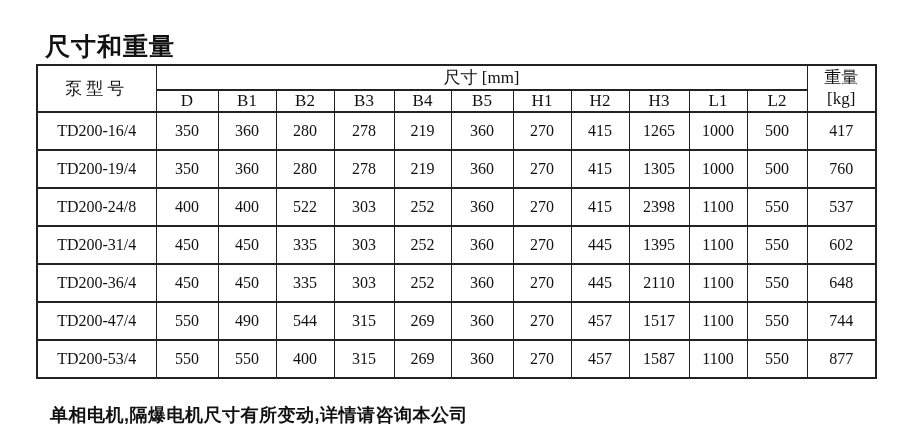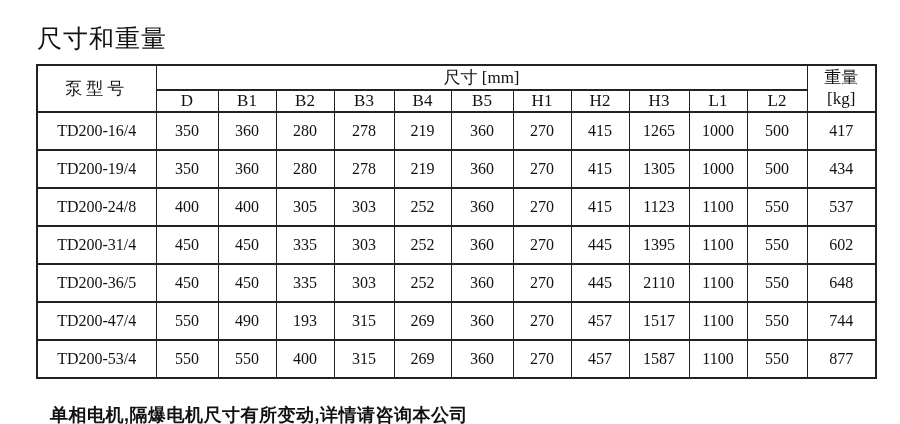--- a/index.html
+++ b/index.html
@@ -12,23 +12,23 @@
   body {
     width: 900px; height: 424px;
     background: var(--bg);
     font-family: "Liberation Serif", serif;
     color: var(--text);
   }
   .page { position: relative; width: 900px; height: 424px; overflow: hidden; }
 
   .page-title {
     position: absolute; left: 37px; top: 22px;
-    margin: 0;
+    margin: 8px;
     font-family: "Liberation Sans", sans-serif;
-    font-weight: normal;
+    font-weight: bold;
     font-size: 25px;
     letter-spacing: 1px;
     color: var(--text);
   }
 
   table.spec-table {
     position: absolute; left: 36px; top: 64px;
     width: 840px;
     border-collapse: collapse;
     table-layout: fixed;
@@ -132,72 +132,72 @@
           <td>360</td>
           <td>280</td>
           <td>278</td>
           <td>219</td>
           <td>360</td>
           <td>270</td>
           <td>415</td>
           <td>1305</td>
           <td>1000</td>
           <td>500</td>
-          <td>434</td>
+          <td>760</td>
         </tr>
         <tr>
           <td class="model-cell">TD200-24/8</td>
           <td>400</td>
           <td>400</td>
-          <td>305</td>
+          <td>522</td>
           <td>303</td>
           <td>252</td>
           <td>360</td>
           <td>270</td>
           <td>415</td>
-          <td>1123</td>
+          <td>2398</td>
           <td>1100</td>
           <td>550</td>
           <td>537</td>
         </tr>
         <tr>
           <td class="model-cell">TD200-31/4</td>
           <td>450</td>
           <td>450</td>
           <td>335</td>
           <td>303</td>
           <td>252</td>
           <td>360</td>
           <td>270</td>
           <td>445</td>
           <td>1395</td>
           <td>1100</td>
           <td>550</td>
           <td>602</td>
         </tr>
         <tr>
-          <td class="model-cell">TD200-36/5</td>
+          <td class="model-cell">TD200-36/4</td>
           <td>450</td>
           <td>450</td>
           <td>335</td>
           <td>303</td>
           <td>252</td>
           <td>360</td>
           <td>270</td>
           <td>445</td>
           <td>2110</td>
           <td>1100</td>
           <td>550</td>
           <td>648</td>
         </tr>
         <tr>
           <td class="model-cell">TD200-47/4</td>
           <td>550</td>
           <td>490</td>
-          <td>193</td>
+          <td>544</td>
           <td>315</td>
           <td>269</td>
           <td>360</td>
           <td>270</td>
           <td>457</td>
           <td>1517</td>
           <td>1100</td>
           <td>550</td>
           <td>744</td>
         </tr>

